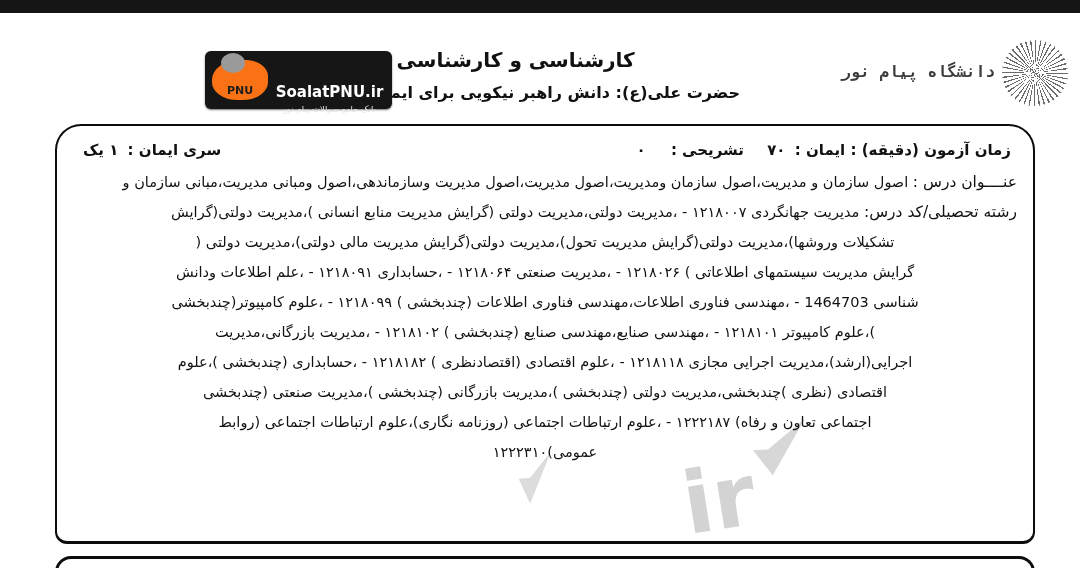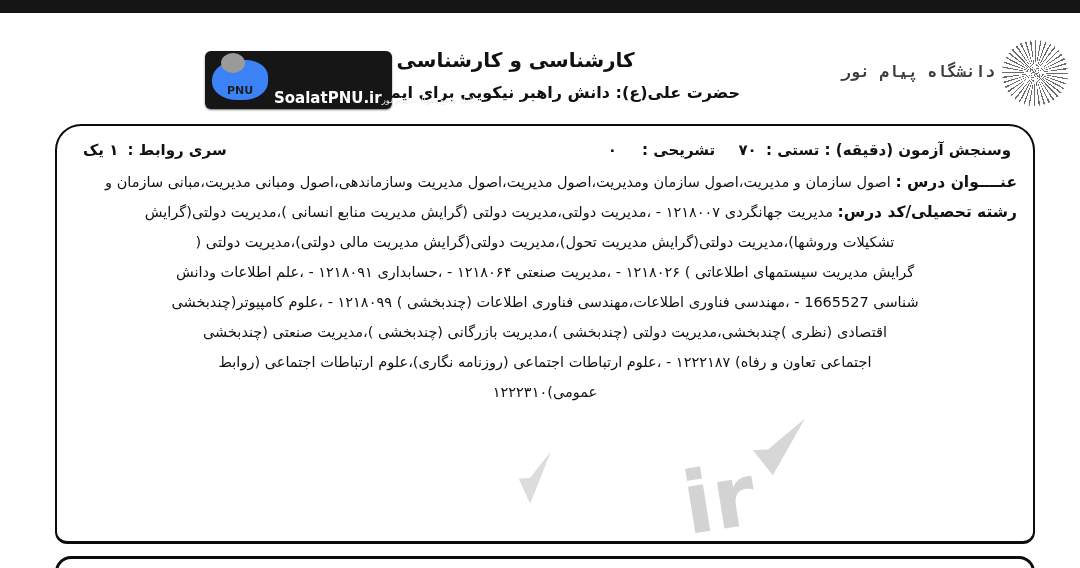--- a/index.html
+++ b/index.html
@@ -9,38 +9,38 @@
   
   .uni{position:absolute;top:40px;right:12px;display:flex;align-items:center;gap:7px;direction:rtl;font-family:Liberation Mono, monospace;}
   .sunburst{width:66px;height:66px;border-radius:50%;flex:0 0 auto;
     background:repeating-conic-gradient(#6a6a6a 0deg 2.6deg,transparent 2.6deg 9deg);}
   .uni-text{text-align:right;font-weight:bold;font-size:16px;line-height:1.55;color:#3c3c3c;white-space:nowrap;}
   .center-head{position:absolute;top:48px;left:340px;width:400px;text-align:left;}
   .center-title{font-weight:bold;font-size:20px;margin-bottom:11px;white-space:nowrap;}
   .center-quote{font-weight:bold;font-size:16px;white-space:nowrap;}
   .badge{position:absolute;top:51px;left:205px;width:187px;height:58px;background:#161616;border-radius:6px;
     box-shadow:0 1px 2px rgba(0,0,0,.55);display:flex;align-items:center;direction:ltr;box-sizing:border-box;padding:5px 7px;gap:6px;}
-  .cloud{width:56px;height:40px;background:#3b82f6;border-radius:50% 40% 45% 45%;position:relative;flex:0 0 auto;}
+  .cloud{width:56px;height:40px;background:#f97316;border-radius:50% 40% 45% 45%;position:relative;flex:0 0 auto;}
   .cloud::before{content:"";position:absolute;top:-7px;left:9px;width:24px;height:20px;background:#9a9a9a;border-radius:50%;}
   .cloud-pnu{position:absolute;bottom:3px;left:0;right:0;text-align:center;font-weight:bold;font-size:11px;color:#1d1d1d;}
-  .badge-texts{display:flex;flex-direction:row;align-items:center;flex:1;margin-top:36px;}
+  .badge-texts{display:flex;flex-direction:column;align-items:center;flex:1;margin-top:36px;}
   .badge-site{color:#fff;font-weight:bold;font-size:15px;white-space:nowrap;}
   .badge-sub{color:#e8e8e8;font-size:8.5px;margin-top:3px;white-space:nowrap;direction:rtl;}
 
   
   .exam-box{position:absolute;top:124px;left:55px;width:980px;height:420px;box-sizing:border-box;
     border:2px solid #0c0c0c;border-bottom-width:3px;border-radius:26px 26px 12px 12px;background:#fff;overflow:hidden;}
   .stats{position:relative;z-index:2;display:flex;justify-content:space-between;align-items:baseline;
     padding:15px 22px 3px 22px;font-weight:bold;font-size:15px;white-space:nowrap;}
   .stat-group .val{margin:0 4px;}
   .stat-group .second{margin-right:14px;margin-left:16px;}
   .course-area{position:relative;z-index:2;padding:5px 16px 0 16px;font-size:14.5px;line-height:30px;}
   .line-right{text-align:right;white-space:nowrap;overflow:hidden;}
   .line-center{text-align:center;white-space:nowrap;overflow:hidden;}
-  .lbl{font-weight:bold;font-size:15.5px;}
+  .lbl{font-weight:normal;font-size:15.5px;}
   
   .wm{position:absolute;z-index:1;pointer-events:none;}
   .wm-swoosh{top:289px;left:683px;width:62px;height:60px;background:#d7d7d7;
     clip-path:polygon(100% 0,58% 100%,22% 62%,46% 58%);transform:rotate(6deg);}
   .wm-swoosh-small{top:324px;left:458px;width:38px;height:54px;background:#dcdcdc;
     clip-path:polygon(90% 0,45% 100%,10% 55%,40% 52%);transform:rotate(4deg);}
   .wm-ir{top:330px;left:626px;font-size:86px;font-weight:bold;color:#d3d3d3;transform:rotate(-9deg);direction:ltr;line-height:1;}
 
   
   .next-box{position:absolute;top:556px;left:55px;width:980px;height:30px;box-sizing:border-box;
@@ -73,42 +73,44 @@
   </div>
 </div>
 
 <div class="exam-box">
   <div class="wm wm-swoosh"></div>
   <div class="wm wm-swoosh-small"></div>
   <div class="wm wm-ir">ir</div>
 
   <div class="stats">
     <div class="stat-group">
-      <span>وسنجش آزمون (دقیقه) : تستی :</span>
+      <span>زمان آزمون (دقیقه) : ایمان :</span>
       <span class="val">۷۰</span>
       <span class="second">تشریحی :</span>
       <span class="val">۰</span>
     </div>
     <div class="stat-group">
-      <span>سری روابط :</span>
+      <span>سری ایمان :</span>
       <span class="val">۱ یک</span>
     </div>
   </div>
 
   <div class="course-area">
     <div class="line-right">
       <span class="lbl">عنــــوان درس :</span>
       <span>اصول سازمان و مدیریت،اصول سازمان ومدیریت،اصول مدیریت،اصول مدیریت وسازماندهی،اصول ومبانی مدیریت،مبانی سازمان و</span>
     </div>
     <div class="line-right">
       <span class="lbl">رشته تحصیلی/کد درس:</span>
       <span>مدیریت جهانگردی ۱۲۱۸۰۰۷ - ،مدیریت دولتی،مدیریت دولتی (گرایش مدیریت منابع انسانی )،مدیریت دولتی(گرایش</span>
     </div>
     <div class="line-center">تشکیلات وروشها)،مدیریت دولتی(گرایش مدیریت تحول)،مدیریت دولتی(گرایش مدیریت مالی دولتی)،مدیریت دولتی (</div>
     <div class="line-center">گرایش مدیریت سیستمهای اطلاعاتی ) ۱۲۱۸۰۲۶ - ،مدیریت صنعتی ۱۲۱۸۰۶۴ - ،حسابداری ۱۲۱۸۰۹۱ - ،علم اطلاعات ودانش</div>
-    <div class="line-center">شناسی 1665527 - ،مهندسی فناوری اطلاعات،مهندسی فناوری اطلاعات (چندبخشی ) ۱۲۱۸۰۹۹ - ،علوم کامپیوتر(چندبخشی</div>
+    <div class="line-center">شناسی 1464703 - ،مهندسی فناوری اطلاعات،مهندسی فناوری اطلاعات (چندبخشی ) ۱۲۱۸۰۹۹ - ،علوم کامپیوتر(چندبخشی</div>
+    <div class="line-center">)،علوم کامپیوتر ۱۲۱۸۱۰۱ - ،مهندسی صنایع،مهندسی صنایع (چندبخشی ) ۱۲۱۸۱۰۲ - ،مدیریت بازرگانی،مدیریت</div>
+    <div class="line-center">اجرایی(ارشد)،مدیریت اجرایی مجازی ۱۲۱۸۱۱۸ - ،علوم اقتصادی (اقتصادنظری ) ۱۲۱۸۱۸۲ - ،حسابداری (چندبخشی )،علوم</div>
     <div class="line-center">اقتصادی (نظری )چندبخشی،مدیریت دولتی (چندبخشی )،مدیریت بازرگانی (چندبخشی )،مدیریت صنعتی (چندبخشی</div>
     <div class="line-center">اجتماعی تعاون و رفاه) ۱۲۲۲۱۸۷ - ،علوم ارتباطات اجتماعی (روزنامه نگاری)،علوم ارتباطات اجتماعی (روابط</div>
     <div class="line-center">عمومی)۱۲۲۲۳۱۰</div>
   </div>
 </div>
 
 <div class="next-box"></div>
 
 </body></html>

